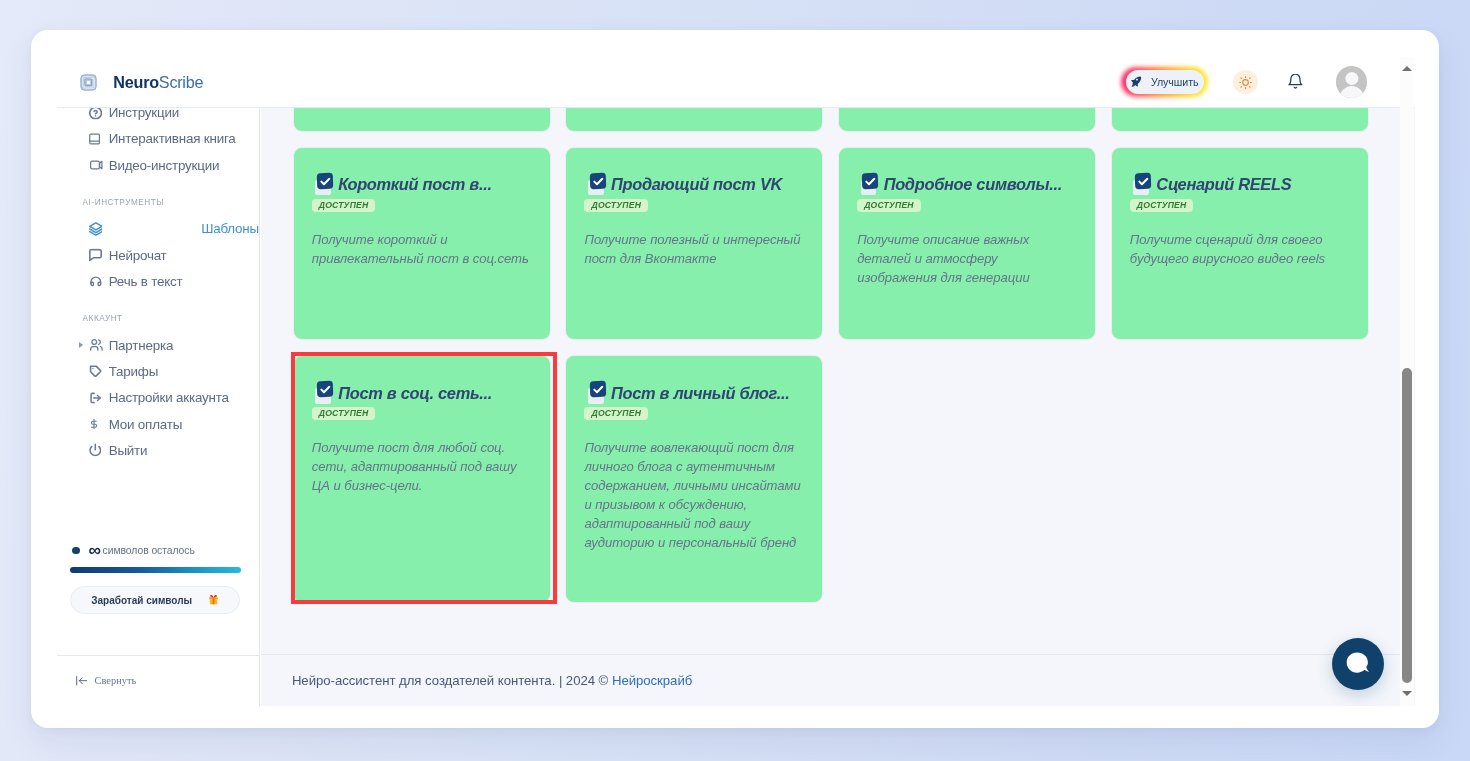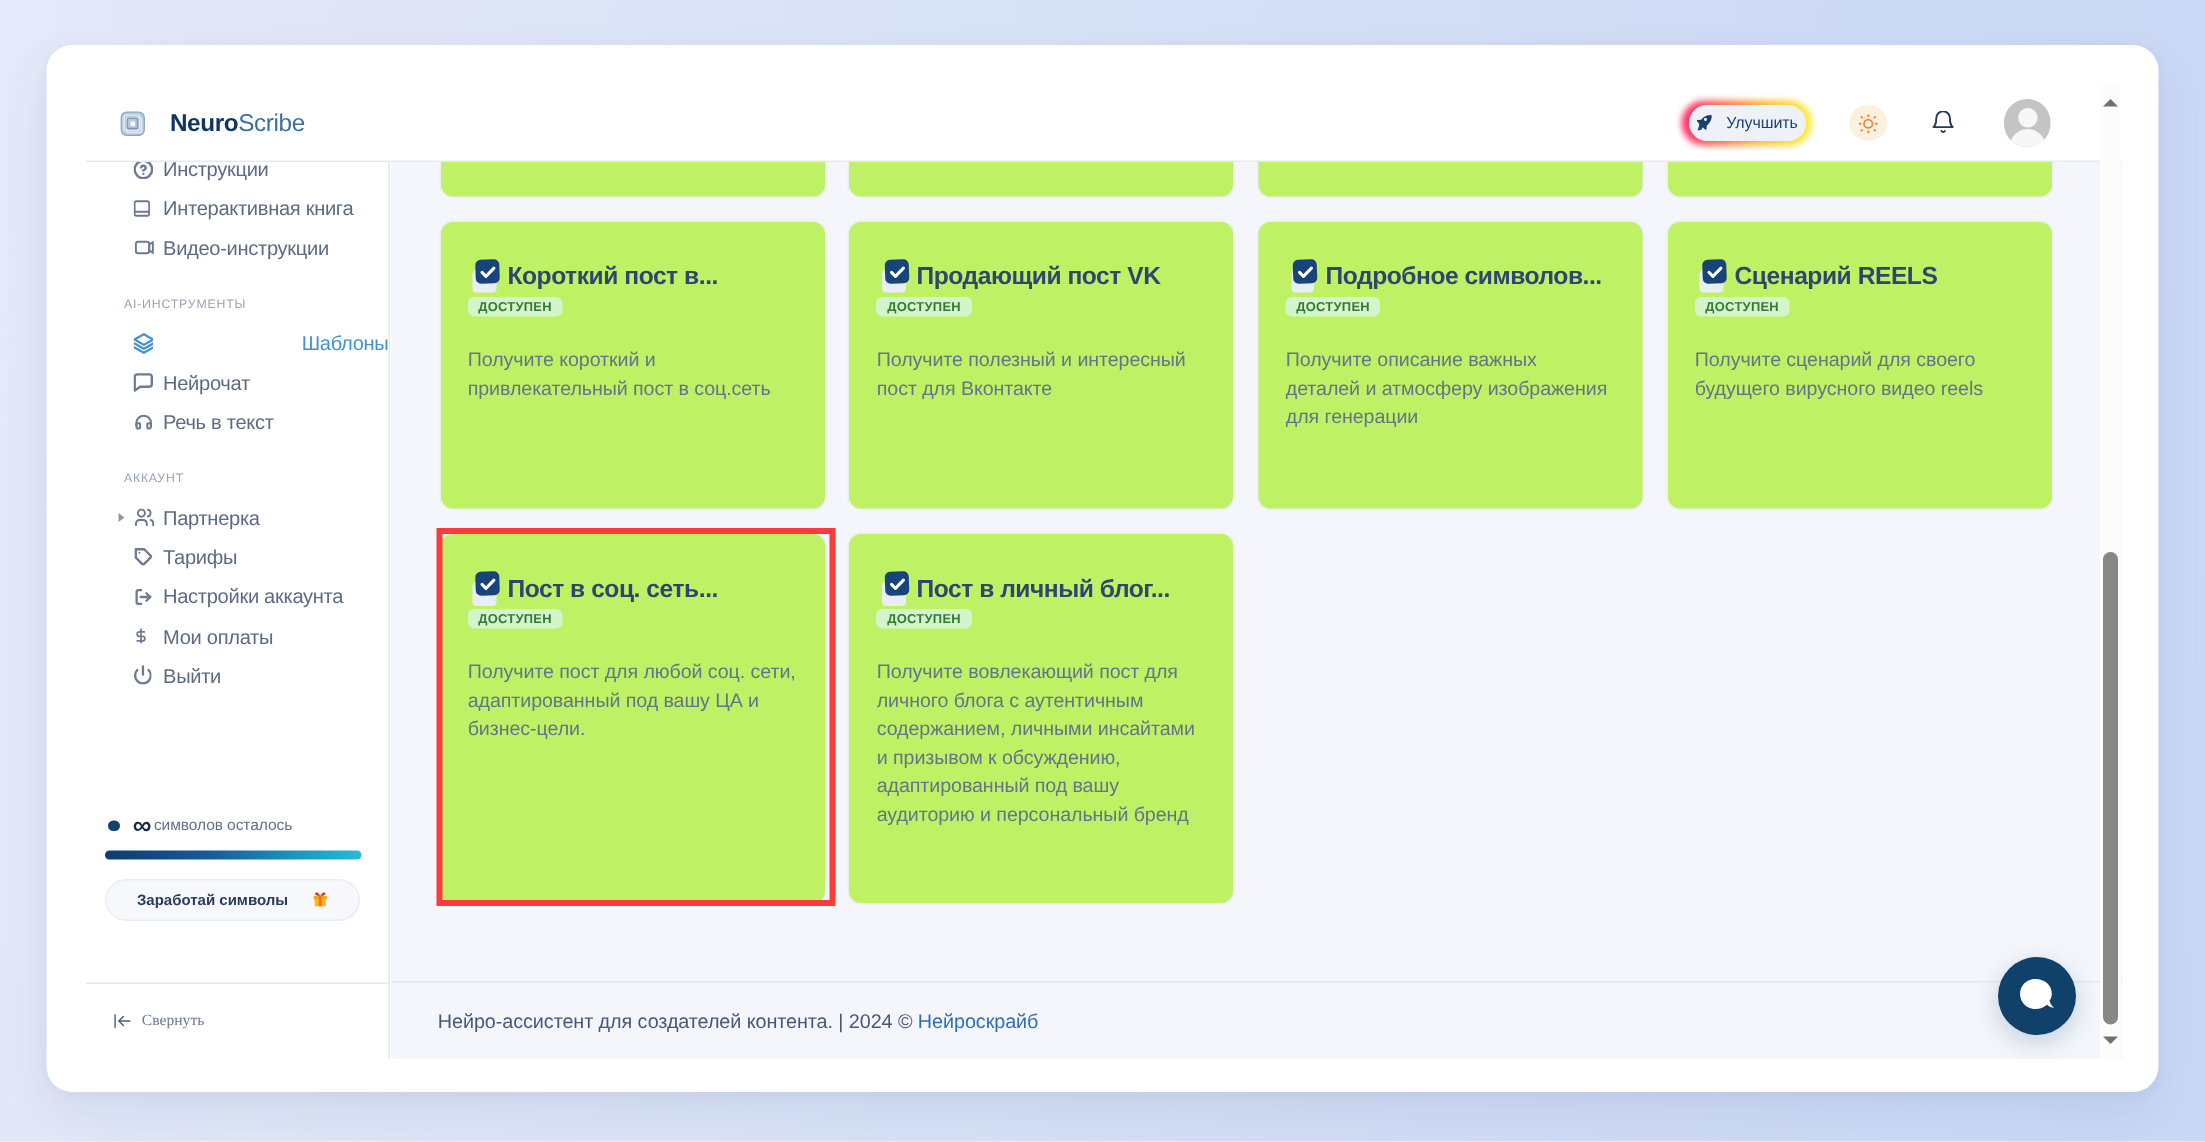--- a/index.html
+++ b/index.html
@@ -71,22 +71,22 @@
         justify-content:center;gap:16px;font-size:10px;color:#2a3c5c;font-weight:700;letter-spacing:0;}
   .side-foot{position:absolute;left:0;bottom:0;width:202.5px;height:51.2px;
         border-top:1px solid #e2e7f0;display:flex;align-items:center;padding-left:18.9px;gap:7.3px;}
   .side-foot .lbl{font-size:10.4px;color:#6a7890;letter-spacing:0;font-family:Liberation Serif, serif;}
 
   
   .main{position:absolute;left:203.5px;top:77.5px;width:1154.5px;height:598px;background:#f4f6fb;}
   .content{position:absolute;left:0;top:0;width:1139px;height:547px;overflow:hidden;}
   .grid{position:absolute;left:32px;top:-171.6px;width:1075px;
         display:grid;grid-template-columns:repeat(4,258px);gap:14.6px 14.7px;}
-  .card{background:#bef264;border:1px solid #ebeef5;border-radius:9px;
-        padding:0 18px 0 18.3px;position:relative;}
+  .card{background:#86efac;border:1px solid #ebeef5;border-radius:9px;
+        padding:0 18px 0 18.3px;position:relative;font-style:italic;}
   .r1{height:196px;}
   .r2{height:193.7px;}
   .r3{height:248.3px;}
   .card-head{display:flex;align-items:flex-start;gap:6px;padding-top:22.5px;}
   .cbox{width:20.5px;height:23px;position:relative;flex:none;margin-top:1px;}
   .cbox .back{position:absolute;left:3.6px;top:8.5px;width:15.5px;height:15.8px;border-radius:2.6px;background:#e9edf4;}
   .cbox .front{position:absolute;left:5.3px;top:2px;width:16px;height:16px;border-radius:3.6px;background:#17447a;
       transform:rotate(-2deg);}
   .cbox .chk{position:absolute;left:6.2px;top:2.6px;width:14.6px;height:14.6px;}
   .card-title{font-size:16.4px;font-weight:700;color:#304670;line-height:1.14;letter-spacing:-.3px;margin-top:5.3px;}
@@ -312,21 +312,21 @@
                 <div class="card-title">Продающий пост VK</div>
               </div><div class="badge">ДОСТУПЕН</div><div class="card-desc">Получите полезный и интересный пост для Вконтакте</div></div>
             <div class="card r2"><div class="card-head">
                 <span class="cbox">
                   <span class="back"></span>
                   <span class="front"></span>
                   <svg class="chk" viewBox="0 0 24 24" fill="none" stroke="#fff" stroke-width="3.3" stroke-linecap="round" stroke-linejoin="round">
                     <path d="m5.5 12.5 4.3 4.3L18.6 7.8"></path>
                   </svg>
                 </span>
-                <div class="card-title">Подробное символов...</div>
+                <div class="card-title">Подробное символы...</div>
               </div><div class="badge">ДОСТУПЕН</div><div class="card-desc">Получите описание важных деталей и атмосферу изображения для генерации</div></div>
             <div class="card r2"><div class="card-head">
                 <span class="cbox">
                   <span class="back"></span>
                   <span class="front"></span>
                   <svg class="chk" viewBox="0 0 24 24" fill="none" stroke="#fff" stroke-width="3.3" stroke-linecap="round" stroke-linejoin="round">
                     <path d="m5.5 12.5 4.3 4.3L18.6 7.8"></path>
                   </svg>
                 </span>
                 <div class="card-title">Сценарий REELS</div>

